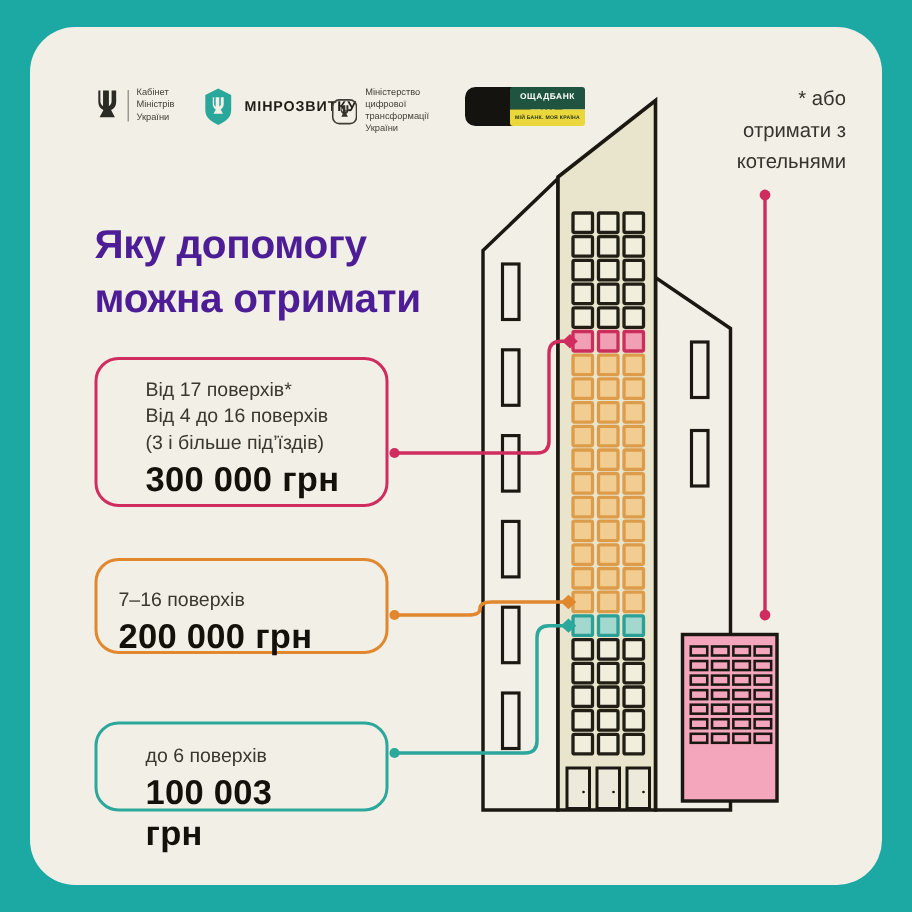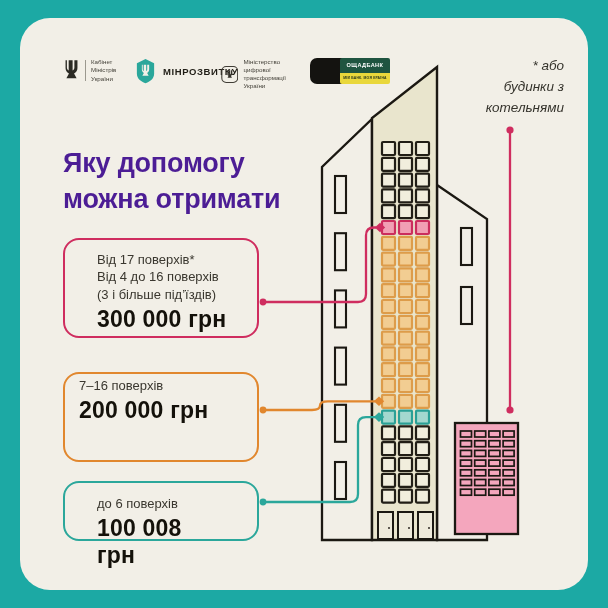--- a/index.html
+++ b/index.html
@@ -24,30 +24,30 @@
   .vdiv{width:1px;height:21px;background:#9b988e;margin-left:5px;}
   .minlabel{font-size:9.5px;font-weight:700;letter-spacing:.6px;color:#201d16;margin-left:6px;}
   .diia-box{width:26px;height:26px;background:#141310;border-radius:7px;color:#fff;
     font-size:10.5px;font-weight:700;display:flex;align-items:center;justify-content:center;padding-left:39px;}
   .oschad{width:50px;height:26px;display:flex;flex-direction:column;border-radius:2px;overflow:hidden;}
   .oschad-top{flex:1.35;background:#1f5440;color:#fff;font-size:5.6px;font-weight:700;
     letter-spacing:.4px;display:flex;align-items:center;justify-content:center;}
   .oschad-bottom{flex:1;background:#e9d73b;color:#23331c;font-size:3.4px;font-weight:700;
     display:flex;align-items:center;justify-content:center;letter-spacing:.2px;}
   
-  .note{position:absolute;right:44px;top:56px;text-align:right;font-style:italic;
+  .note{position:absolute;right:44px;top:56px;text-align:right;
     font-size:13.5px;line-height:1.55;color:#35332c;}
   
   .title{position:absolute;left:63px;top:146px;font-size:27px;font-weight:700;
     line-height:1.33;color:#4c1d95;letter-spacing:-0.2px;}
   
   .tier-box{position:absolute;left:63px;width:196px;border:2.2px solid #999;
     border-radius:16px;box-sizing:border-box;background:transparent;}
   #tier0{top:238px;height:100px;padding:11px 14px;}
-  #tier1{top:372px;height:90px;padding:3px 14px;}
+  #tier1{top:372px;height:64px;padding:17px 14px;}
   #tier2{top:481px;height:60px;padding:12px 32px;}
   .tier-line{font-size:13px;color:#3a372f;line-height:1.34;}
   .tier-amount{font-size:23px;font-weight:700;color:#14110a;margin-top:3px;letter-spacing:.2px;}
   svg.scene{position:absolute;left:0;top:0;}
 </style>
 </head>
 <body>
 
 <div class="card"></div>
 
@@ -93,21 +93,21 @@
   <div class="logo logo-oschad">
     <div class="oschad">
       <div class="oschad-top">ОЩАДБАНК</div>
       <div class="oschad-bottom">МІЙ БАНК. МОЯ КРАЇНА</div>
     </div>
   </div>
 </div>
 
 <div class="note">
   <div>* або</div>
-  <div>будинки з</div>
+  <div>отримати з</div>
   <div>котельнями</div>
 </div>
 
 <div class="title">
   <div>Яку допомогу</div>
   <div>можна отримати</div>
 </div>
 
 <svg class="scene" width="608" height="608" viewBox="0 0 608 608">
 
@@ -267,14 +267,14 @@
   <div class="tier-line">Від 4 до 16 поверхів</div>
   <div class="tier-line">(3 і більше під’їздів)</div>
   <div class="tier-amount">300 000 грн</div>
 </div>
 <div class="tier-box" id="tier1" style="border-color: rgb(225, 135, 46);">
   <div class="tier-line">7–16 поверхів</div>
   <div class="tier-amount">200 000 грн</div>
 </div>
 <div class="tier-box" id="tier2" style="border-color: rgb(43, 167, 155);">
   <div class="tier-line">до 6 поверхів</div>
-  <div class="tier-amount">100 008 грн</div>
+  <div class="tier-amount">100 003 грн</div>
 </div>
 
 </body></html>

